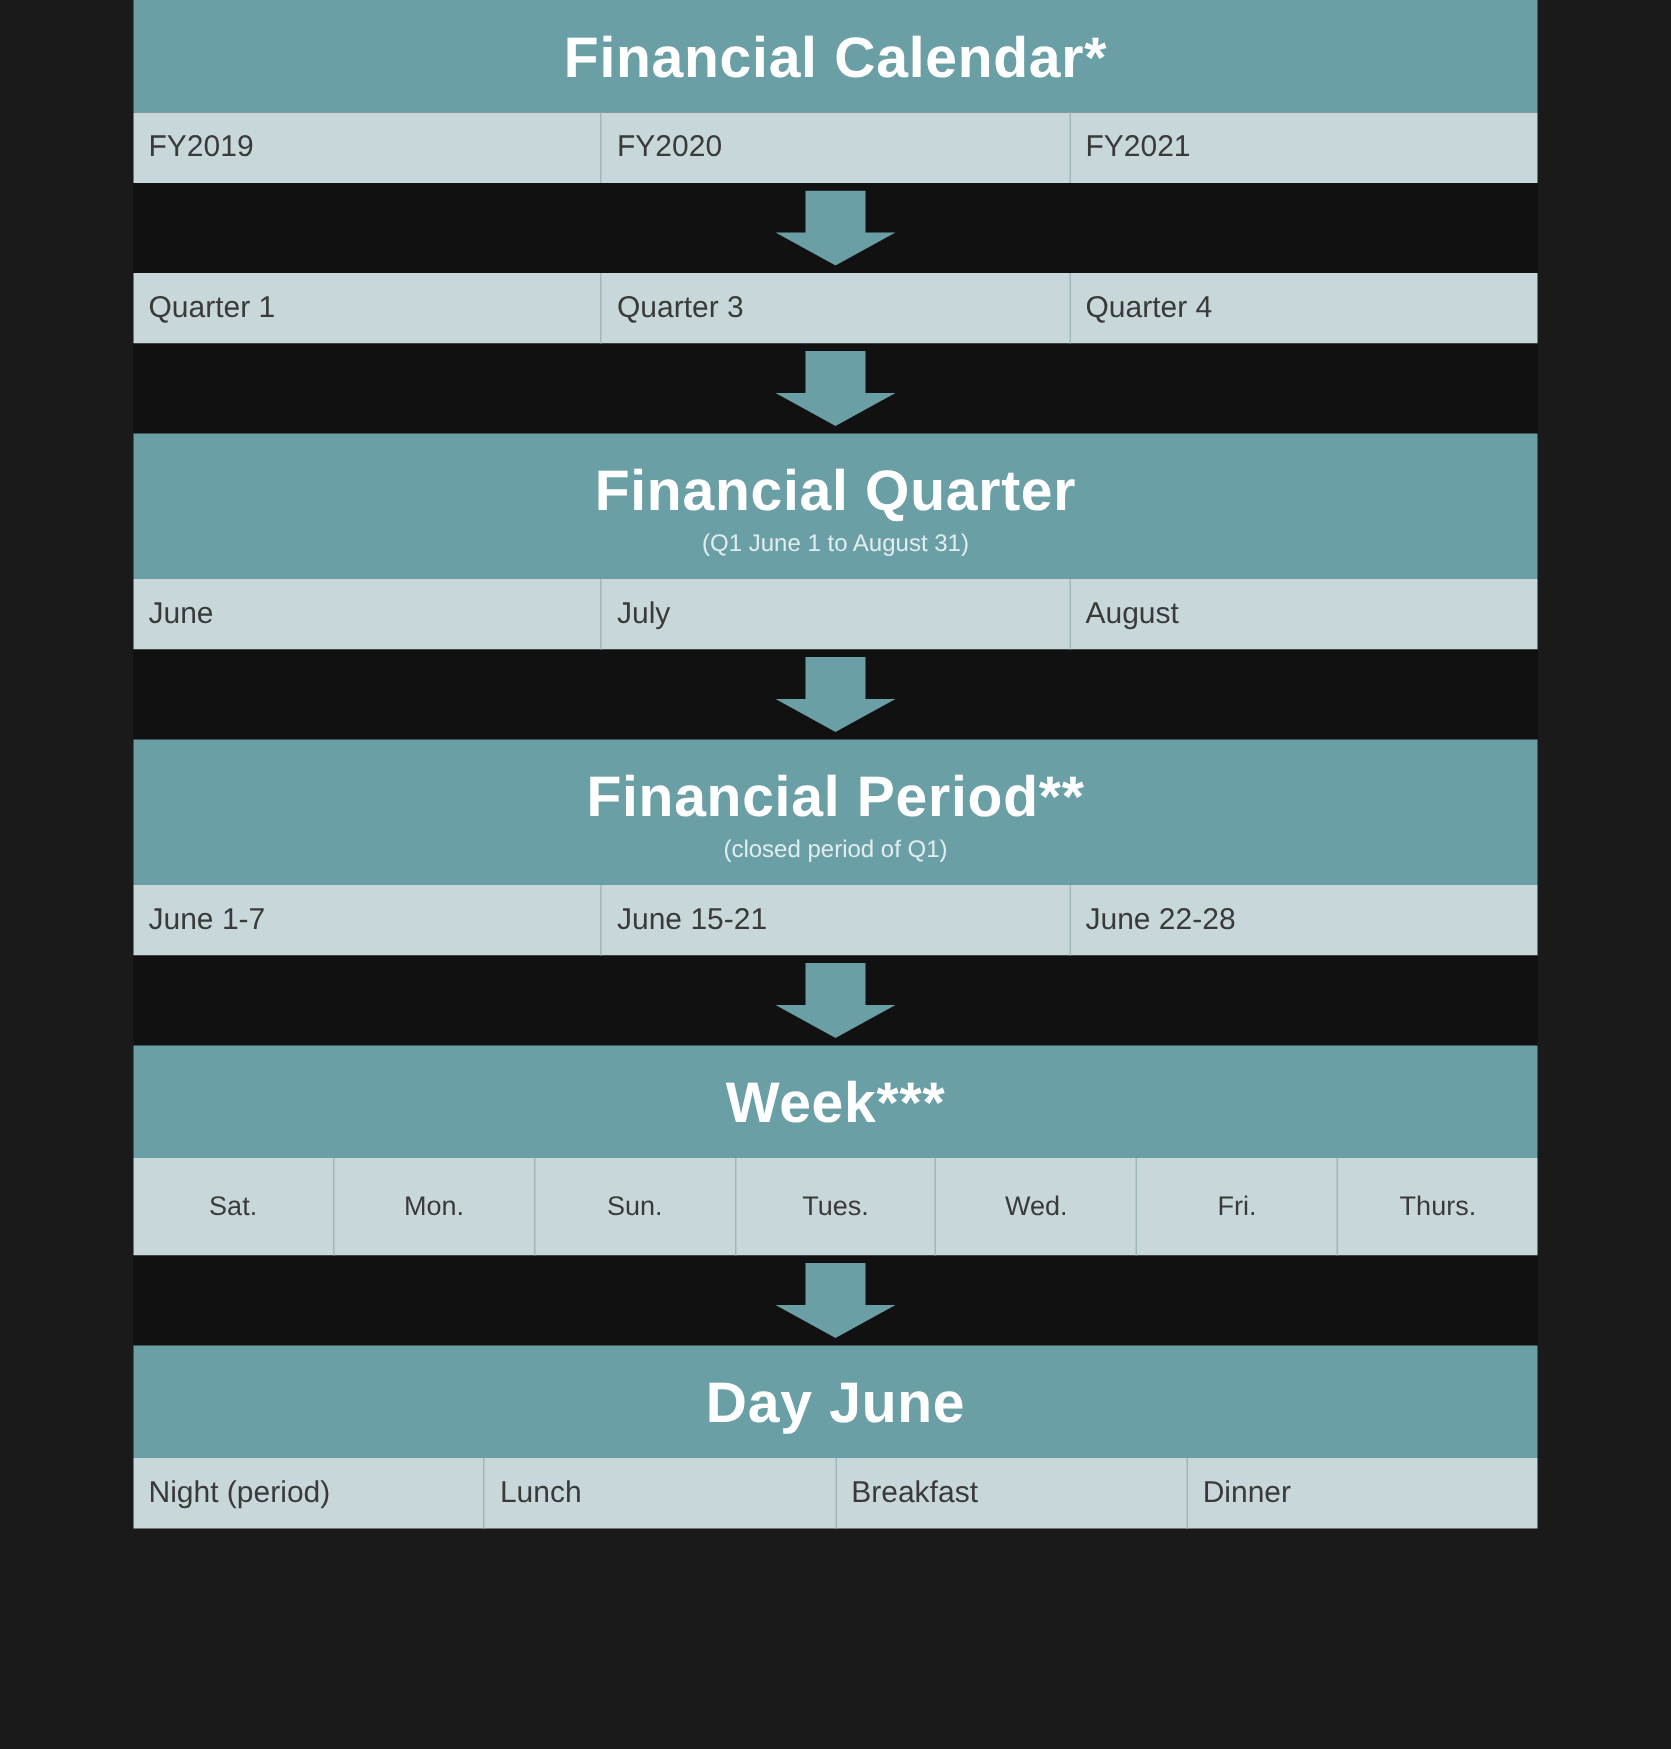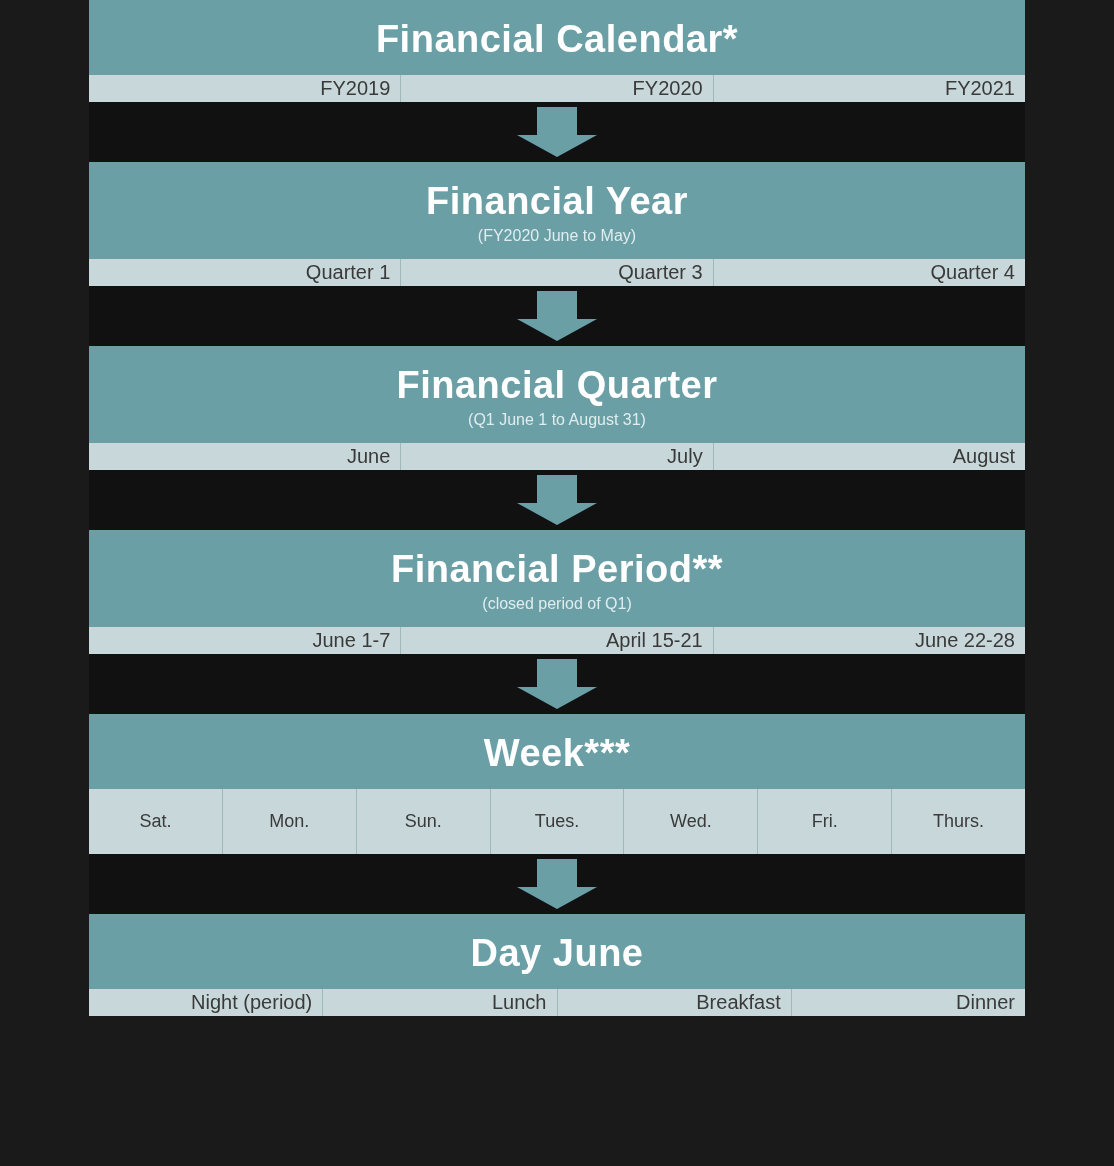--- a/index.html
+++ b/index.html
@@ -31,22 +31,22 @@
       color: #e0edef;
       font-size: 16px;
       margin-top: 4px;
     }
     .row-items {
       display: flex;
       background: #c8d8da;
     }
     .row-items .cell {
       flex: 1;
-      text-align: right;
-      padding: 2px 10px;
+      text-align: left;
+      padding: 12px 10px;
       color: #3a3a3a;
       font-size: 20px;
       border-right: 1px solid #a0b8bb;
     }
     .row-items .cell:last-child {
       border-right: none;
     }
     
     .arrow-wrap {
       display: flex;
@@ -90,24 +90,20 @@
     <div class="cell">FY2020</div>
     <div class="cell">FY2021</div>
   </div>
 
   <div class="arrow-wrap">
     <svg class="svg-arrow" viewBox="0 0 80 50" xmlns="http://www.w3.org/2000/svg">
       <polygon points="20,0 60,0 60,28 80,28 40,50 0,28 20,28" fill="#6b9fa6"></polygon>
     </svg>
   </div>
 
-  <div class="header-block">
-    <div class="title">Financial Year</div>
-    <div class="subtitle">(FY2020 June to May)</div>
-  </div>
 
   <div class="row-items">
     <div class="cell">Quarter 1</div>
     <div class="cell">Quarter 3</div>
     <div class="cell">Quarter 4</div>
   </div>
 
   <div class="arrow-wrap">
     <svg class="svg-arrow" viewBox="0 0 80 50" xmlns="http://www.w3.org/2000/svg">
       <polygon points="20,0 60,0 60,28 80,28 40,50 0,28 20,28" fill="#6b9fa6"></polygon>
@@ -131,21 +127,21 @@
     </svg>
   </div>
 
   <div class="header-block">
     <div class="title">Financial Period**</div>
     <div class="subtitle">(closed period of Q1)</div>
   </div>
 
   <div class="row-items">
     <div class="cell">June 1-7</div>
-    <div class="cell">April 15-21</div>
+    <div class="cell">June 15-21</div>
     <div class="cell">June 22-28</div>
   </div>
 
   <div class="arrow-wrap">
     <svg class="svg-arrow" viewBox="0 0 80 50" xmlns="http://www.w3.org/2000/svg">
       <polygon points="20,0 60,0 60,28 80,28 40,50 0,28 20,28" fill="#6b9fa6"></polygon>
     </svg>
   </div>
 
   <div class="header-block">

